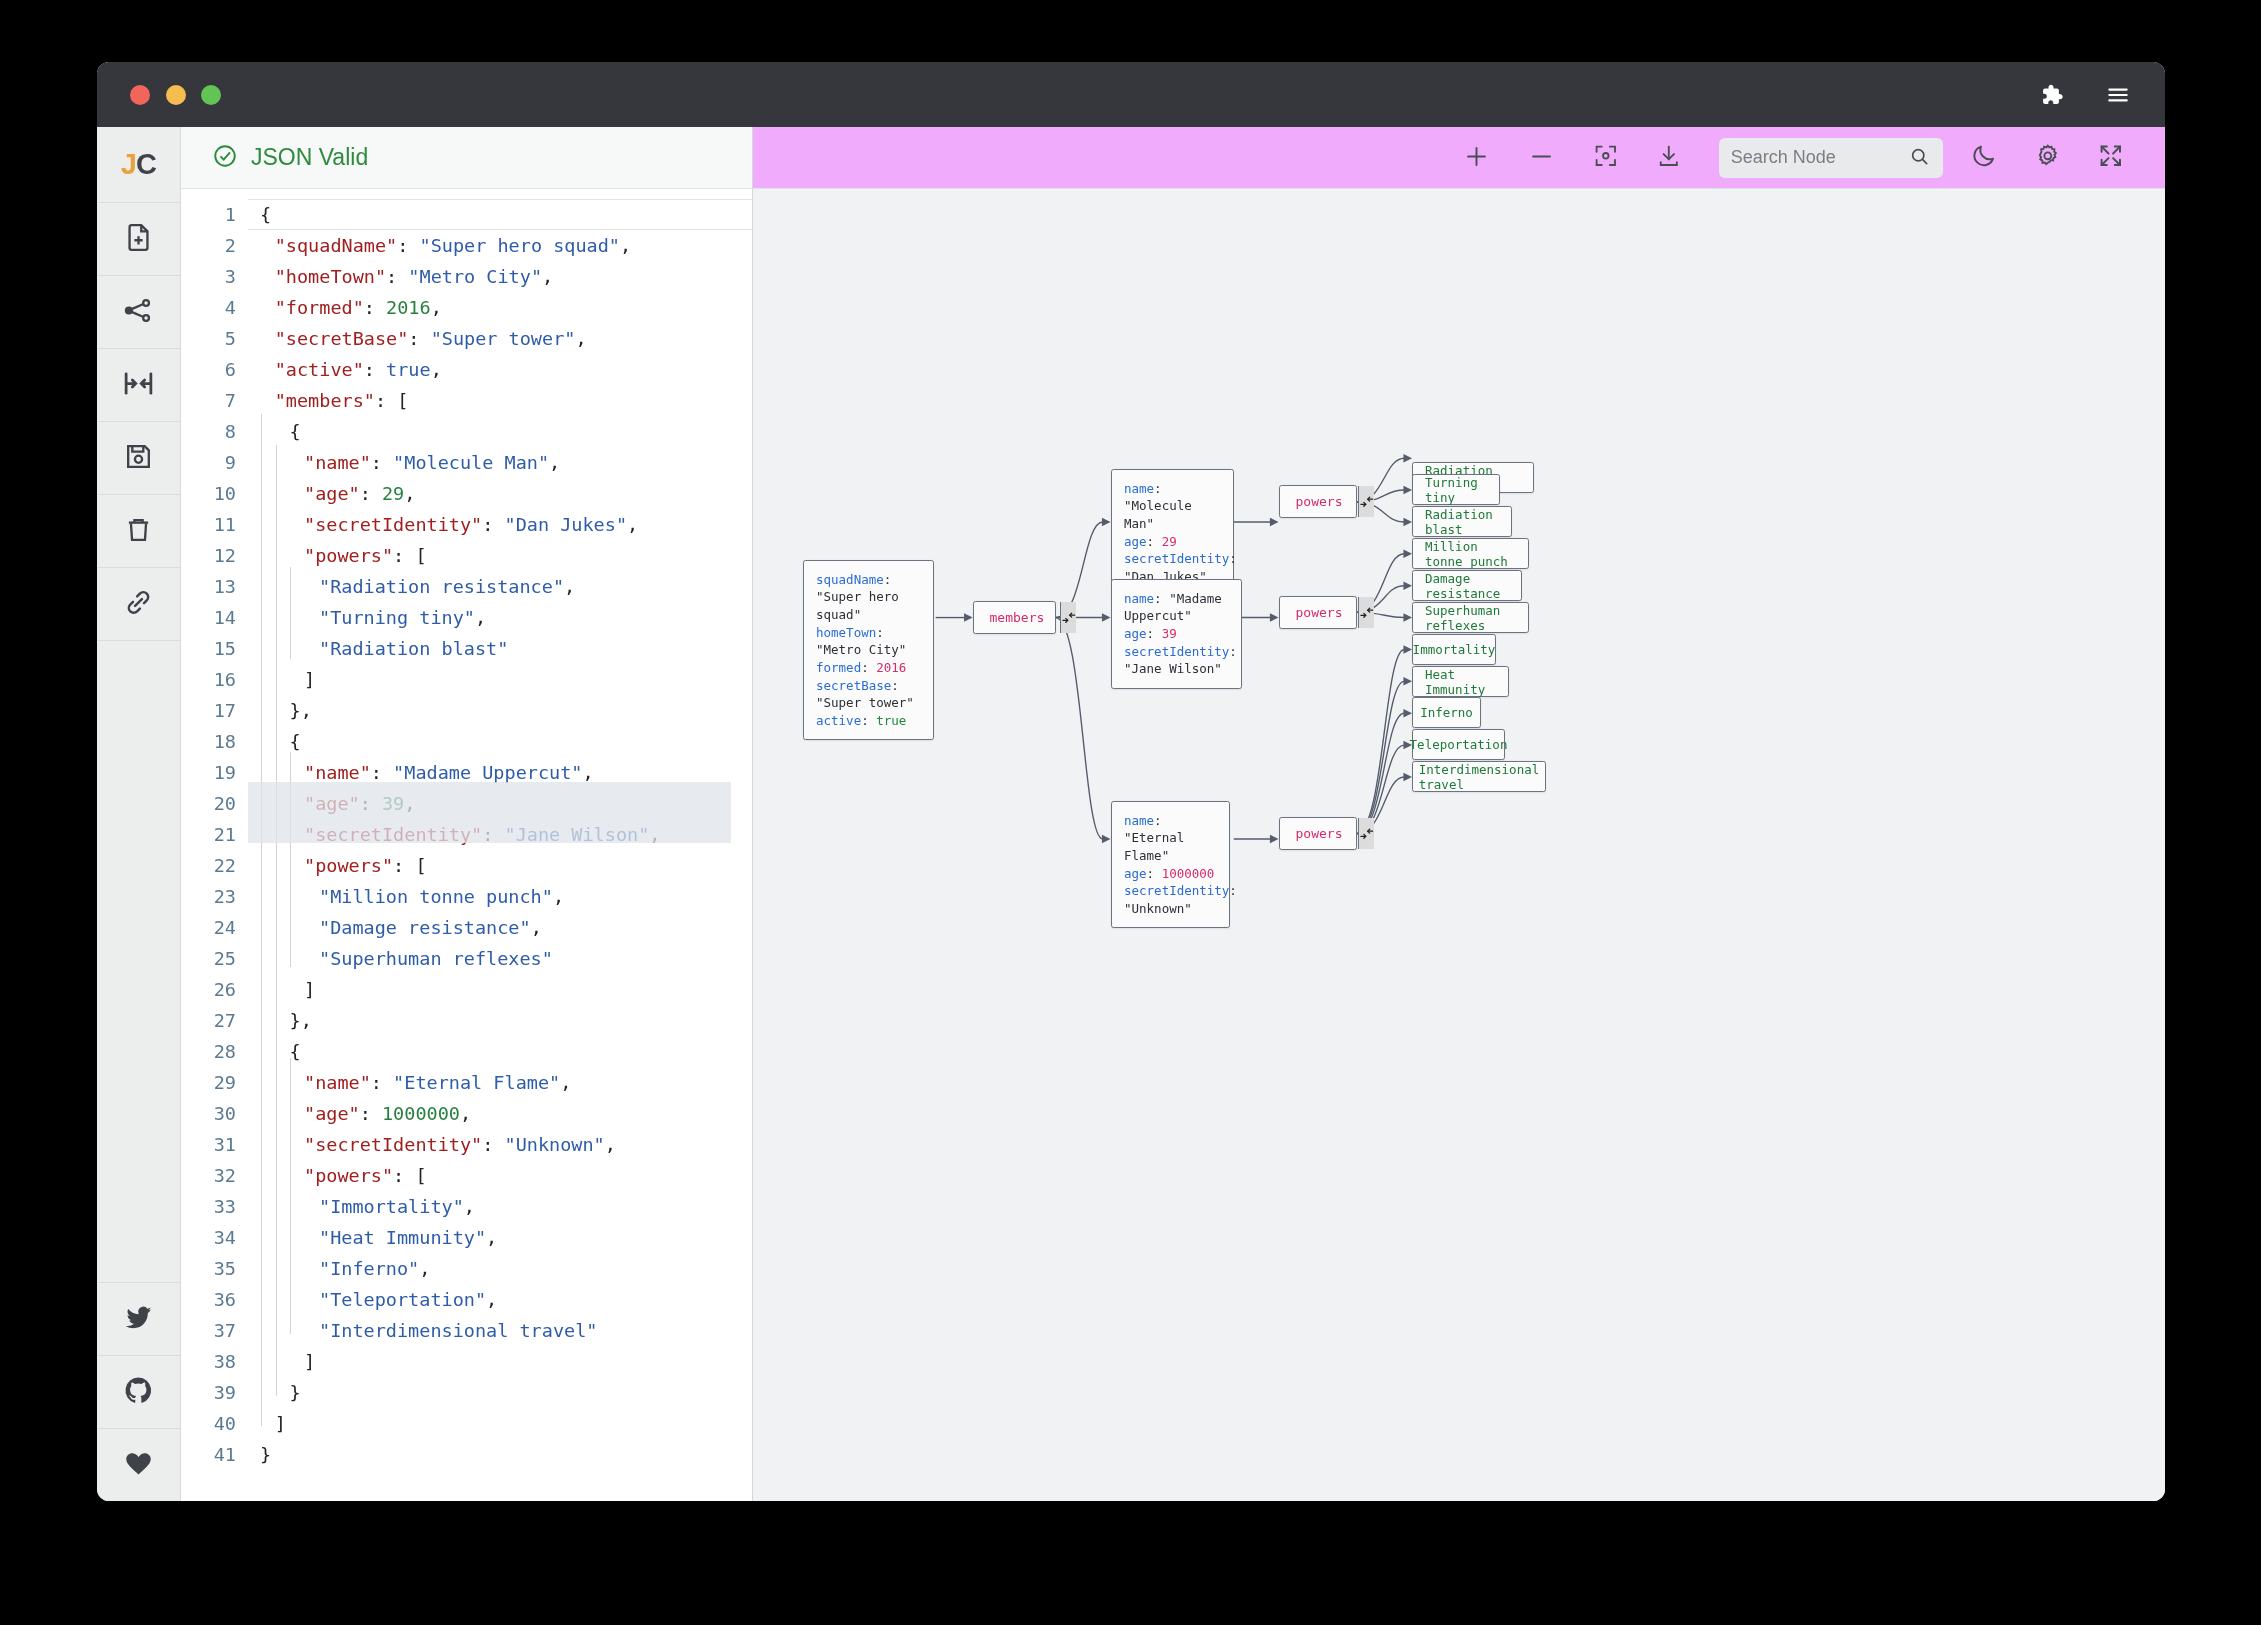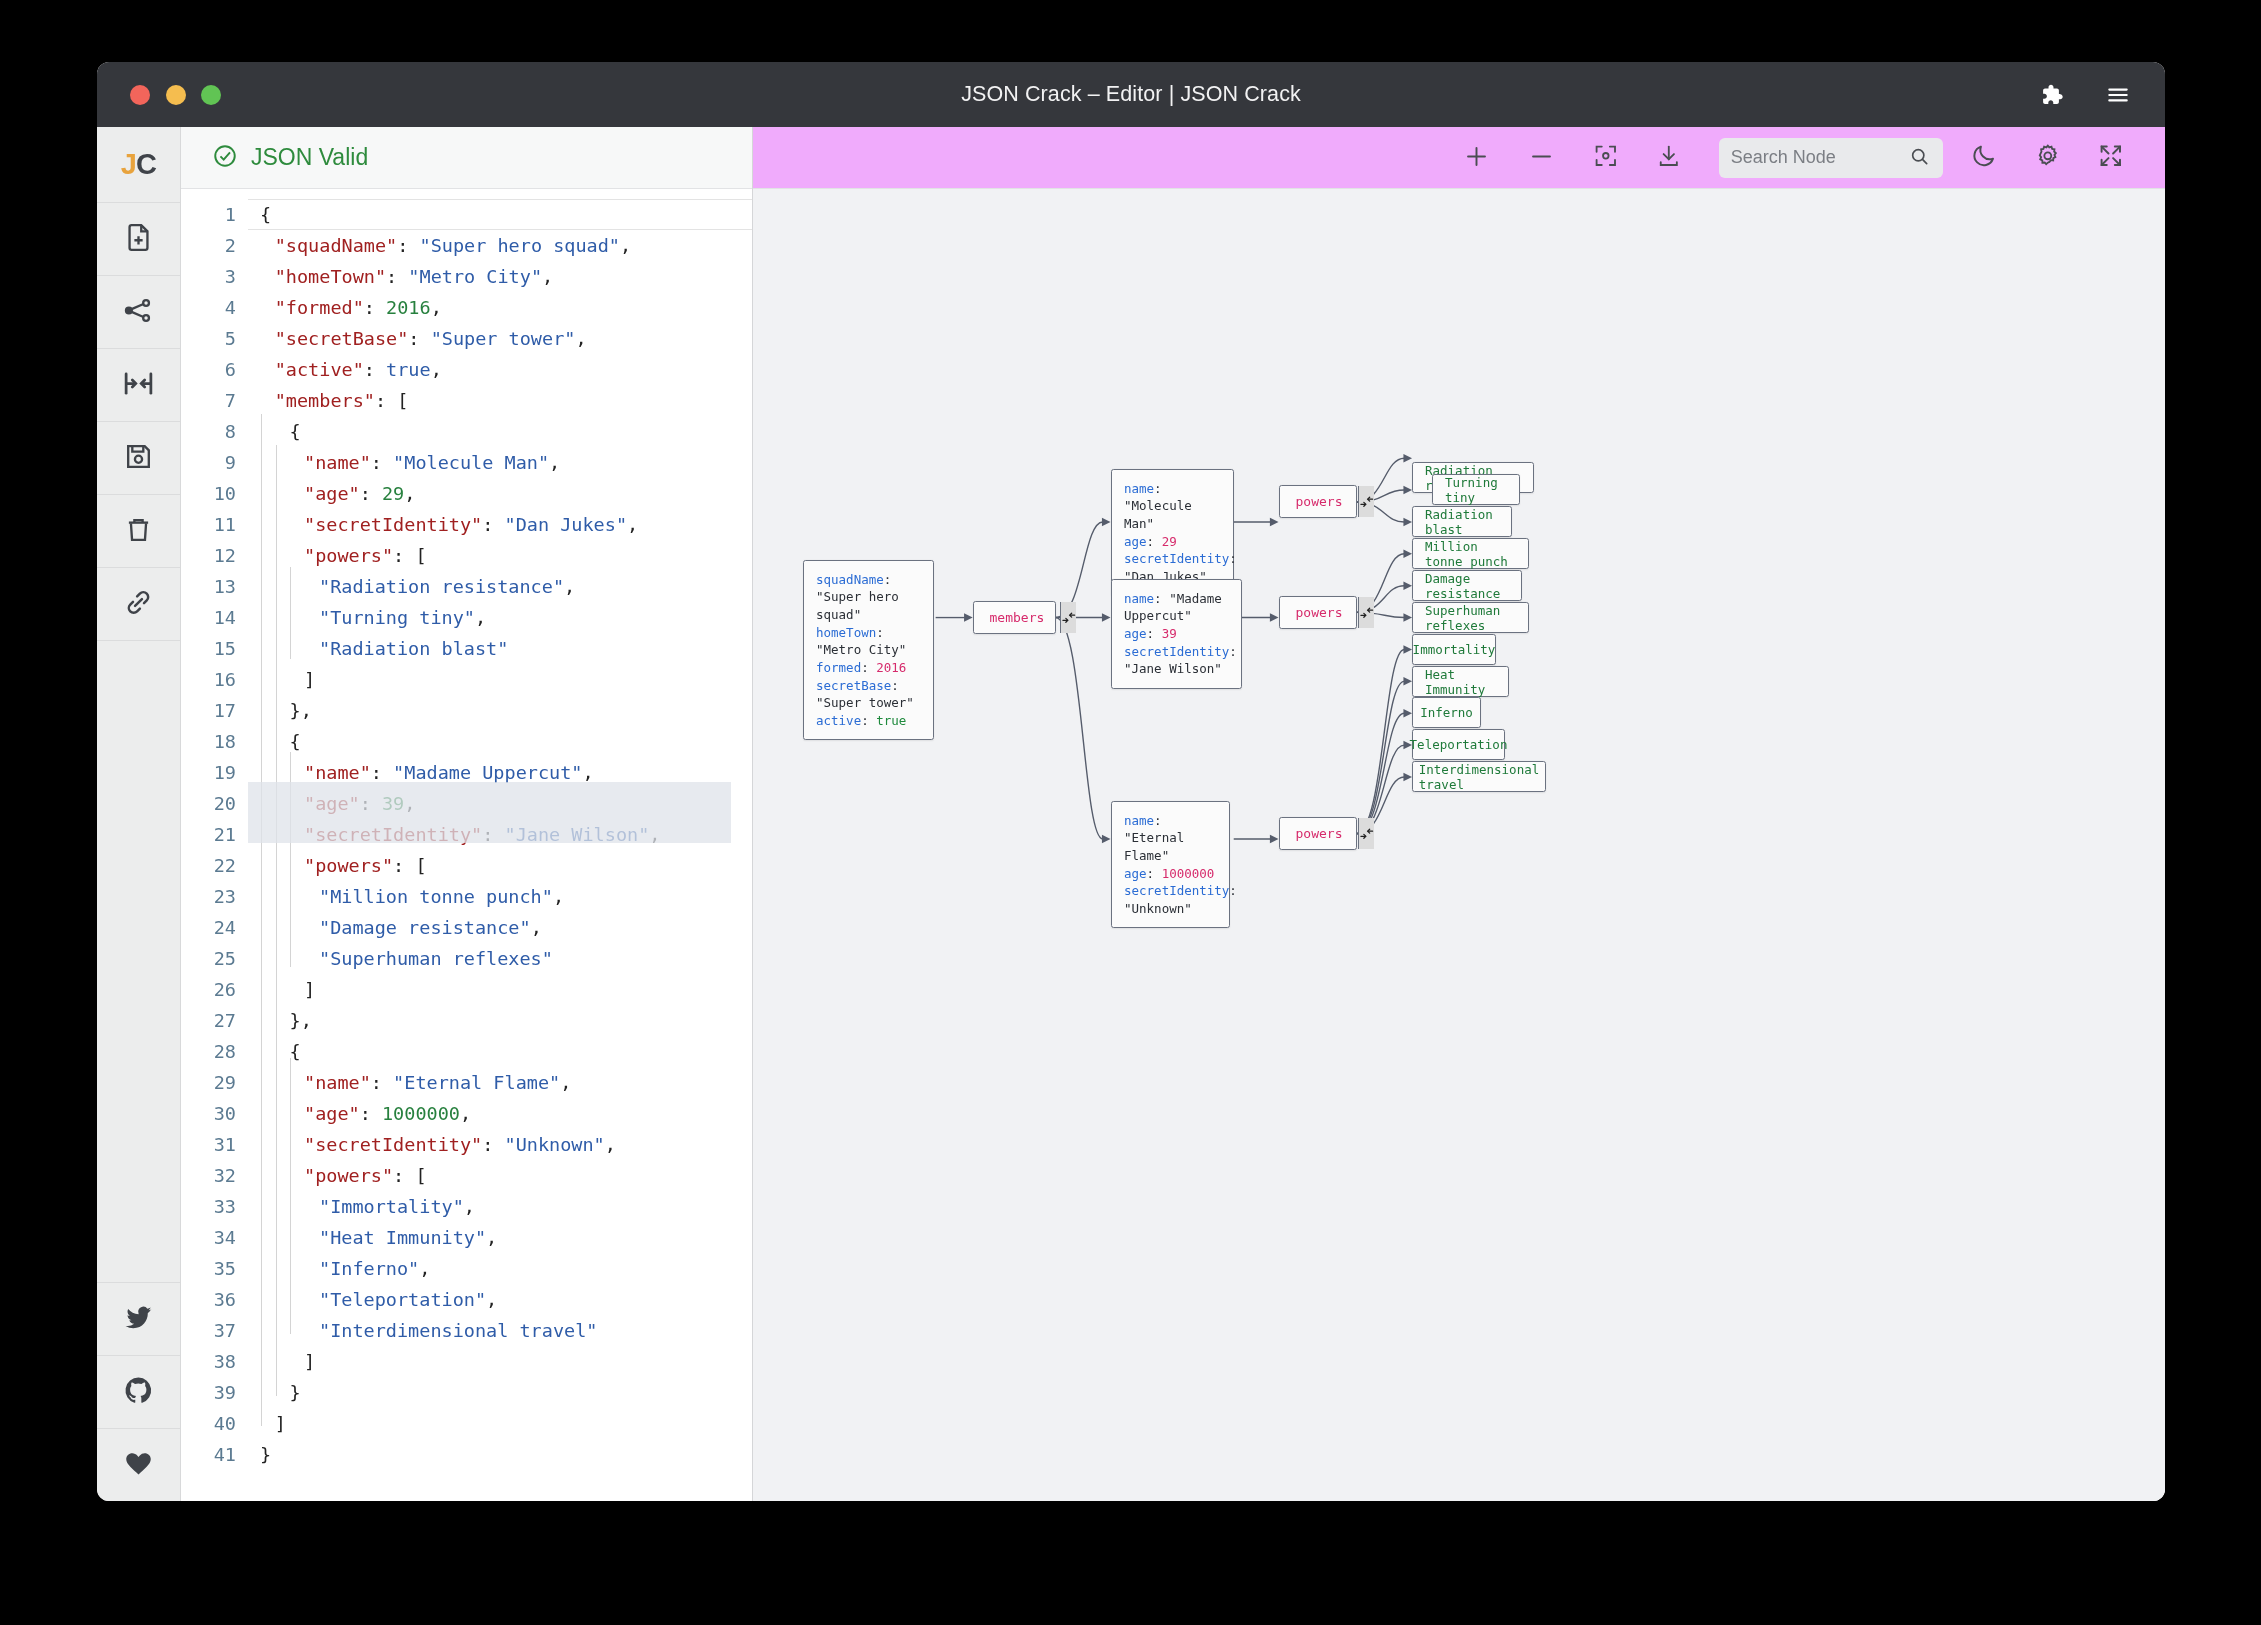--- a/index.html
+++ b/index.html
@@ -260,21 +260,20 @@
 <body>
 
 <div class="app-window">
 
   <div class="titlebar">
     <div class="traffic">
       <div class="dot red"></div>
       <div class="dot yellow"></div>
       <div class="dot green"></div>
     </div>
-    <div class="title-text">JSON Crack – Editor | JSON Crack</div>
     <div class="titlebar-right">
       <span class="tb-icon">
         <svg width="26" height="26" viewBox="0 0 24 24" fill="#ffffff">
           <path d="M20.5 11h-1.2V7.8c0-1-.8-1.8-1.8-1.8h-3.2V4.8c0-1.3-1.1-2.3-2.3-2.3S9.7 3.5 9.7 4.8V6H6.5c-1 0-1.8.8-1.8 1.8v3h1.2c1.3 0 2.3 1.1 2.3 2.3s-1 2.4-2.3 2.4H4.7v3c0 1 .8 1.8 1.8 1.8h3v-1.2c0-1.3 1.1-2.3 2.3-2.3s2.3 1 2.3 2.3v1.2h3.4c1 0 1.8-.8 1.8-1.8V16h1.2c1.3 0 2.3-1.1 2.3-2.3s-1-2.4-2.3-2.4z"></path>
         </svg>
       </span>
       <span class="tb-icon">
         <svg width="26" height="26" viewBox="0 0 24 24" stroke="#ffffff" stroke-width="2" stroke-linecap="round" fill="none">
           <line x1="4" y1="7" x2="20" y2="7"></line>
             <line x1="4" y1="12" x2="20" y2="12"></line>
@@ -565,21 +564,21 @@
             <span class="pbtn">
               <svg width="15.5" height="15.5" viewBox="0 0 24 24" stroke="#222" stroke-width="2" fill="none" stroke-linecap="round">
                 <line x1="3" y1="16" x2="10" y2="16"></line>
                 <polyline points="7.5,13 10.5,16 7.5,19"></polyline>
                 <line x1="21" y1="8" x2="14" y2="8"></line>
                 <polyline points="16.5,5 13.5,8 16.5,11"></polyline>
               </svg>
             </span>
           </div>
           <div class="node leaf" style="left: 659px; top: 253px; width: 122px; height: 31px; margin-top: 20px;">Radiation resistance</div>
-          <div class="node leaf" style="left: 659px; top: 285px; width: 88px; height: 31px; margin-left: 20px;">Turning tiny</div>
+          <div class="node leaf" style="left: 659px; top: 285px; width: 88px; height: 31px;">Turning tiny</div>
           <div class="node leaf" style="left: 659px; top: 317px; width: 100px; height: 31px;">Radiation blast</div>
           <div class="node obj" style="left: 358px; top: 390px; width: 131px;">
             <div><span class="nkey">name</span><span class="nstr">: </span><span class="nstr">"Madame Uppercut"</span></div>
             <div><span class="nkey">age</span><span class="nstr">: </span><span class="nnum">39</span></div>
             <div><span class="nkey">secretIdentity</span><span class="nstr">: </span><span class="nstr">"Jane Wilson"</span></div>
           </div>
           <div class="node parent" style="left: 526px; top: 407px; width: 78px; height: 33px;">
             <span class="plabel">powers</span>
             <span class="pbtn">
               <svg width="15.5" height="15.5" viewBox="0 0 24 24" stroke="#222" stroke-width="2" fill="none" stroke-linecap="round">

